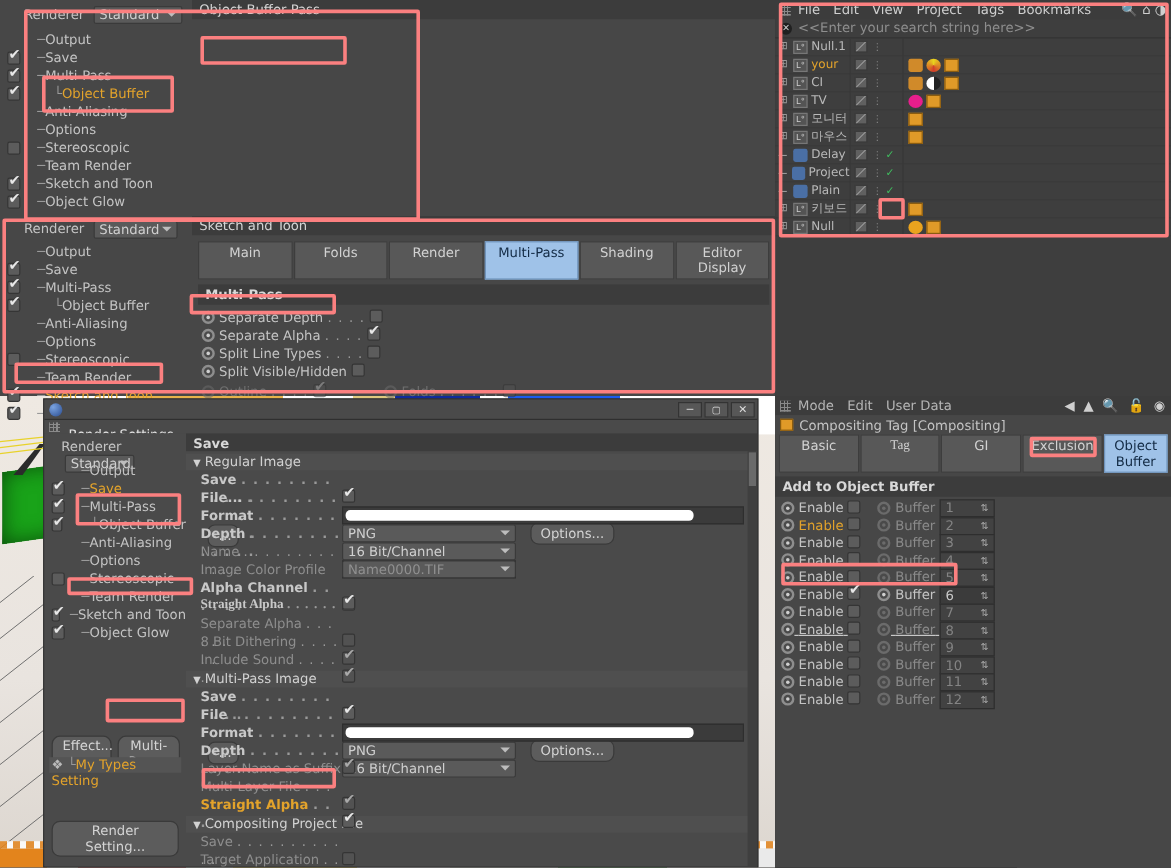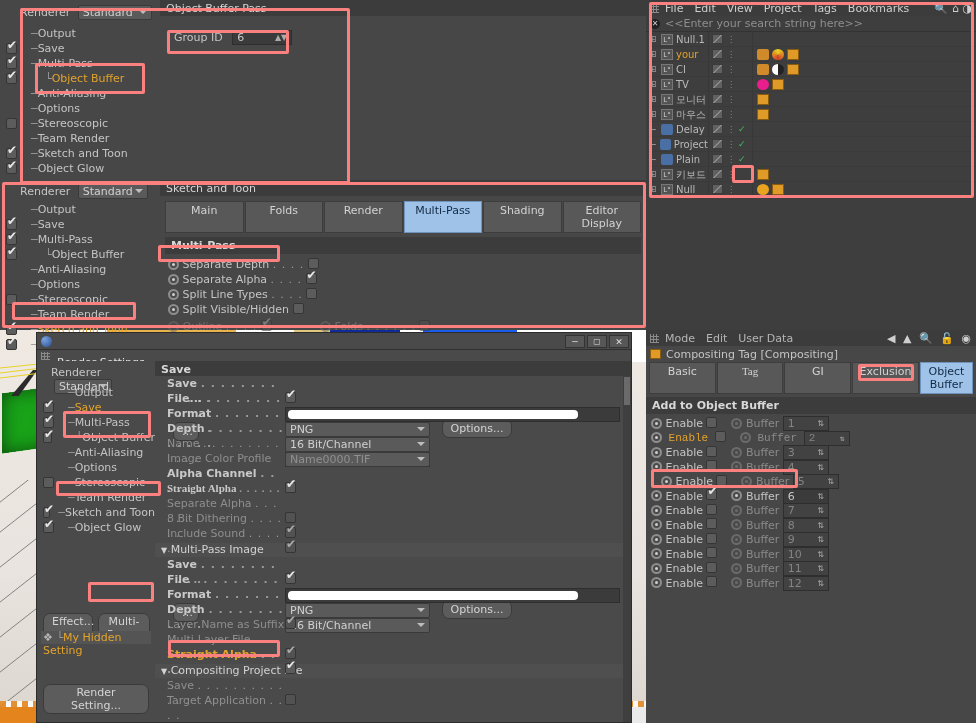--- a/index.html
+++ b/index.html
@@ -201,26 +201,20 @@
         </div>
         <div class="tree-row" style="display:flex;align-items:center;padding-left:6px;">
           <span class="chk on"></span>
           <span style="width:14px;display:inline-block;"></span>
           <span style="color:#c4c4c4;font-size:11px;"><span class="treeline">─</span>Object Glow</span>
         </div>
       </div>
   </div>
   <div class="abs" style="left:160px;top:0;width:486px;height:180px;background:#474747;">
     <div class="hdr" style="height:16px;">Object Buffer Pass</div>
-    <div style="margin:14px 0 0 14px;">
-      <span class="lbl" style="font-size:11px;">Group ID</span>
-      <span class="field" style="width:60px;margin-left:6px;">
-        <span>6</span><i class="spin">▲▼</i>
-      </span>
-    </div>
   </div>
 </div>
 
 <div class="abs" id="p2">
   <div class="abs" style="left:0;top:0;width:160px;height:150px;background:#474747;">
     <div style="position:absolute;left:20px;top:4px;">
       <span class="lbl">Renderer</span>
       <span class="combo" style="width:70px;margin-left:4px;">
         <span>Standard</span><i class="arw"></i>
       </span>
@@ -526,27 +520,27 @@
   <div class="tabs" id="am-tabs" style="margin:0 3px;">
       <span class="tab" style="width:78px;">Basic</span>
       <span class="tab" style="width:78px;font-family:Liberation Serif, serif;">Tag</span>
       <span class="tab" style="width:78px;">GI</span>
       <span class="tab" style="width:78px;">Exclusion</span>
       <span class="tab sel" style="width:62px;">Object Buffer</span>
     </div>
   <div class="sectionbar" style="margin:3px 0 0 0;">Add to Object Buffer</div>
   <div id="am-rows" style="margin-top:2px;">
       <div style="height:14.5px;line-height:14.5px;padding-left:5px;"><span class="radio"></span> <span style="color:#c4c4c4;">Enable</span> <span class="chk"></span><span style="display:inline-block;width:14px;"></span><span class="radio off"></span> <span style="color:#8a8a8a;">Buffer</span> <span class="field dim" style="width:46px;"><span>1</span><i class="spin">⇅</i></span></div>
-      <div style="height:14.5px;line-height:14.5px;padding-left:5px;font-family:Liberation Mono, monospace;"><span class="radio"></span> <span style="color:#e3a32b;">Enable</span> <span class="chk"></span><span style="display:inline-block;width:14px;"></span><span class="radio off"></span> <span style="color:#8a8a8a;">Buffer</span> <span class="field dim" style="width:46px;"><span>2</span><i class="spin">⇅</i></span></div>
+      <div style="height:14.5px;line-height:14.5px;padding-left:5px;"><span class="radio"></span> <span style="color:#e3a32b;">Enable</span> <span class="chk"></span><span style="display:inline-block;width:14px;"></span><span class="radio off"></span> <span style="color:#8a8a8a;">Buffer</span> <span class="field dim" style="width:46px;"><span>2</span><i class="spin">⇅</i></span></div>
       <div style="height:14.5px;line-height:14.5px;padding-left:5px;"><span class="radio"></span> <span style="color:#c4c4c4;">Enable</span> <span class="chk"></span><span style="display:inline-block;width:14px;"></span><span class="radio off"></span> <span style="color:#8a8a8a;">Buffer</span> <span class="field dim" style="width:46px;"><span>3</span><i class="spin">⇅</i></span></div>
       <div style="height:14.5px;line-height:14.5px;padding-left:5px;"><span class="radio"></span> <span style="color:#c4c4c4;">Enable</span> <span class="chk"></span><span style="display:inline-block;width:14px;"></span><span class="radio off"></span> <span style="color:#8a8a8a;">Buffer</span> <span class="field dim" style="width:46px;"><span>4</span><i class="spin">⇅</i></span></div>
-      <div style="height:14.5px;line-height:14.5px;padding-left:15px;"><span class="radio"></span> <span style="color:#c4c4c4;">Enable</span> <span class="chk"></span><span style="display:inline-block;width:14px;"></span><span class="radio off"></span> <span style="color:#8a8a8a;">Buffer</span> <span class="field dim" style="width:46px;"><span>5</span><i class="spin">⇅</i></span></div>
+      <div style="height:14.5px;line-height:14.5px;padding-left:5px;"><span class="radio"></span> <span style="color:#c4c4c4;">Enable</span> <span class="chk"></span><span style="display:inline-block;width:14px;"></span><span class="radio off"></span> <span style="color:#8a8a8a;">Buffer</span> <span class="field dim" style="width:46px;"><span>5</span><i class="spin">⇅</i></span></div>
       <div style="height:14.5px;line-height:14.5px;padding-left:5px;"><span class="radio"></span> <span style="color:#c4c4c4;">Enable</span> <span class="chk on"></span><span style="display:inline-block;width:14px;"></span><span class="radio "></span> <span style="color:#c4c4c4;">Buffer</span> <span class="field" style="width:46px;"><span>6</span><i class="spin">⇅</i></span></div>
       <div style="height:14.5px;line-height:14.5px;padding-left:5px;"><span class="radio"></span> <span style="color:#c4c4c4;">Enable</span> <span class="chk"></span><span style="display:inline-block;width:14px;"></span><span class="radio off"></span> <span style="color:#8a8a8a;">Buffer</span> <span class="field dim" style="width:46px;"><span>7</span><i class="spin">⇅</i></span></div>
-      <div style="height:14.5px;line-height:14.5px;padding-left:5px;"><span class="radio"></span> <span style="color:#c4c4c4;">Enable</span> <span class="chk"></span><span style="display:inline-block;width:14px;"></span><span class="radio off"></span> <span style="color:#8a8a8a;">Buffer</span> <span class="field dim" style="width:46px;"><span>8</span><i class="spin">⇅</i></span></div>
+      <div style="height:14.5px;line-height:14.5px;padding-left:5px;text-decoration:underline;"><span class="radio"></span> <span style="color:#c4c4c4;">Enable</span> <span class="chk"></span><span style="display:inline-block;width:14px;"></span><span class="radio off"></span> <span style="color:#8a8a8a;">Buffer</span> <span class="field dim" style="width:46px;"><span>8</span><i class="spin">⇅</i></span></div>
       <div style="height:14.5px;line-height:14.5px;padding-left:5px;"><span class="radio"></span> <span style="color:#c4c4c4;">Enable</span> <span class="chk"></span><span style="display:inline-block;width:14px;"></span><span class="radio off"></span> <span style="color:#8a8a8a;">Buffer</span> <span class="field dim" style="width:46px;"><span>9</span><i class="spin">⇅</i></span></div>
       <div style="height:14.5px;line-height:14.5px;padding-left:5px;"><span class="radio"></span> <span style="color:#c4c4c4;">Enable</span> <span class="chk"></span><span style="display:inline-block;width:14px;"></span><span class="radio off"></span> <span style="color:#8a8a8a;">Buffer</span> <span class="field dim" style="width:46px;"><span>10</span><i class="spin">⇅</i></span></div>
       <div style="height:14.5px;line-height:14.5px;padding-left:5px;"><span class="radio"></span> <span style="color:#c4c4c4;">Enable</span> <span class="chk"></span><span style="display:inline-block;width:14px;"></span><span class="radio off"></span> <span style="color:#8a8a8a;">Buffer</span> <span class="field dim" style="width:46px;"><span>11</span><i class="spin">⇅</i></span></div>
       <div style="height:14.5px;line-height:14.5px;padding-left:5px;"><span class="radio"></span> <span style="color:#c4c4c4;">Enable</span> <span class="chk"></span><span style="display:inline-block;width:14px;"></span><span class="radio off"></span> <span style="color:#8a8a8a;">Buffer</span> <span class="field dim" style="width:46px;"><span>12</span><i class="spin">⇅</i></span></div>
     </div>
 </div>
 
 <div class="abs" id="win">
   <div style="height:17px;background:#4a4a4a;display:flex;align-items:center;padding-left:4px;border-bottom:1px solid #2f2f2f;">
     <span style="display:inline-block;width:11px;height:11px;border-radius:50%;
@@ -623,30 +617,31 @@
           <span style="color:#c4c4c4;font-size:11px;"><span class="treeline">─</span>Object Glow</span>
         </div>
       </div>
     <div style="position:absolute;left:6px;top:252px;width:106px;display:flex;gap:5px;">
       <span class="btn" style="width:50px;">Effect...</span>
       <span class="btn" style="width:52px;">Multi-Pass...</span>
     </div>
     <div style="position:absolute;left:4px;top:270px;width:110px;height:13px;background:#545454;
                 line-height:13px;padding-left:2px;">
       <span style="color:#b9b9b9;">❖</span>
-      <span class="treeline">└</span><span class="lbl-hl">My Hidden Setting</span>
+      <span class="treeline">└</span><span class="lbl-hl">My Types Setting</span>
     </div>
     <div style="position:absolute;left:6px;bottom:8px;width:106px;">
       <span class="btn" style="width:106px;">Render Setting...</span>
     </div>
   </div>
 
   <div class="abs" style="left:118px;top:28px;right:0;bottom:0;background:#4a4a4a;overflow:hidden;">
     <div class="sectionbar" style="height:15px;">Save</div>
     <div id="grpRegular">
+        <div style="background:#4f4f4f;height:14px;line-height:14px;padding-left:6px;color:#d2d2d2;margin-top:2px;"><span style="font-size:8px;">▼</span> <span>Regular Image</span></div>
         <div style="height:15px;line-height:15px;padding-left:12px;"><span style="display:inline-block;width:118px;color:#c8c8c8;font-weight:bold;">Save <span class="dots">. . . . . . . . . . . . .</span></span><span class="chk on"></span></div>
         <div style="height:15px;line-height:15px;padding-left:12px;"><span style="display:inline-block;width:118px;color:#c8c8c8;font-weight:bold;">File... <span class="dots">. . . . . . . . . . . .</span></span><span class="field" style="width:335px;padding:0;position:relative;"><span style="position:absolute;left:2px;top:2px;width:290px;height:9px;background:#fff;border-radius:4px;"></span></span><span class="btn" style="margin-left:6px;width:26px;border-radius:6px;">…</span></div>
         <div style="height:15px;line-height:15px;padding-left:12px;"><span style="display:inline-block;width:118px;color:#c8c8c8;font-weight:bold;">Format <span class="dots">. . . . . . . . . . . .</span></span><span class="combo" style="width:145px;"><span>PNG</span><i class="arw"></i></span> <span class="btn" style="margin-left:8px;">Options...</span></div>
         <div style="height:15px;line-height:15px;padding-left:12px;"><span style="display:inline-block;width:118px;color:#c8c8c8;font-weight:bold;">Depth <span class="dots">. . . . . . . . . . . . .</span></span><span class="combo" style="width:145px;"><span>16 Bit/Channel</span><i class="arw"></i></span></div>
         <div style="height:15px;line-height:15px;padding-left:12px;"><span style="display:inline-block;width:118px;color:#8e8e8e;">Name <span class="dots">. . . . . . . . . . . . .</span></span><span class="combo dim" style="width:145px;"><span>Name0000.TIF</span><i class="arw"></i></span></div>
         <div style="height:15px;line-height:15px;padding-left:12px;"><span style="display:inline-block;width:118px;color:#8e8e8e;">Image Color Profile <span class="dots"></span></span><span class="field dim" style="width:145px;"><span>sRGB IEC61966-2.1</span><i class="spin">▸</i></span></div>
         <div style="height:15px;line-height:15px;padding-left:12px;"><span style="display:inline-block;width:118px;color:#c8c8c8;font-weight:bold;">Alpha Channel <span class="dots">. . . . . .</span></span><span class="chk on"></span></div>
         <div style="height:15px;line-height:15px;padding-left:12px;font-family:Liberation Serif, serif;"><span style="display:inline-block;width:118px;color:#c8c8c8;font-weight:bold;">Straight Alpha <span class="dots">. . . . . .</span></span><span class="chk on"></span></div>
         <div style="height:15px;line-height:15px;padding-left:12px;"><span style="display:inline-block;width:118px;color:#8e8e8e;">Separate Alpha <span class="dots">. . . . . .</span></span><span class="chk dim"></span></div>
         <div style="height:15px;line-height:15px;padding-left:12px;"><span style="display:inline-block;width:118px;color:#8e8e8e;">8 Bit Dithering <span class="dots">. . . . . .</span></span><span class="chk on dim"></span></div>

